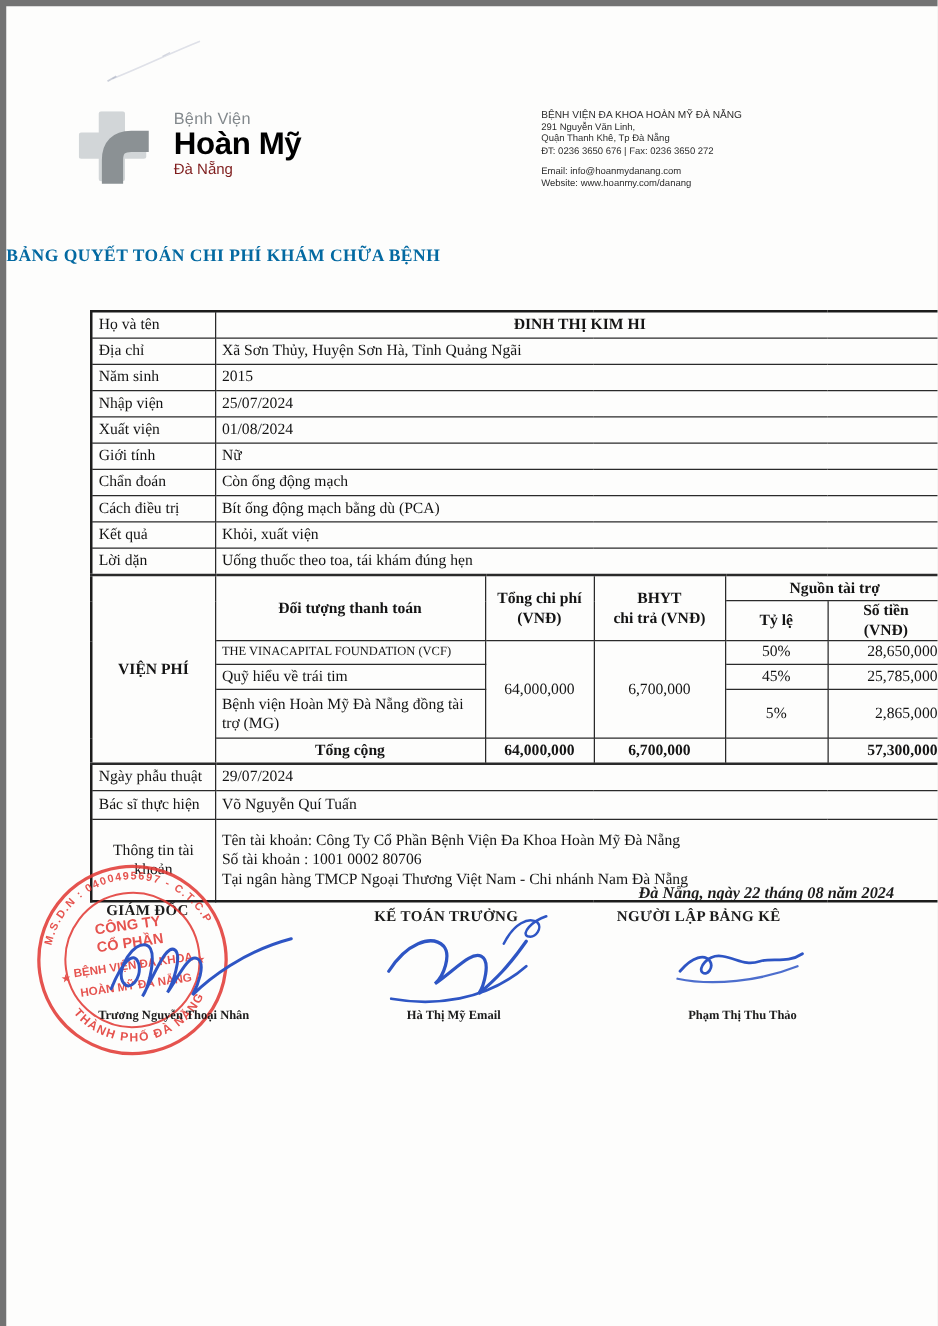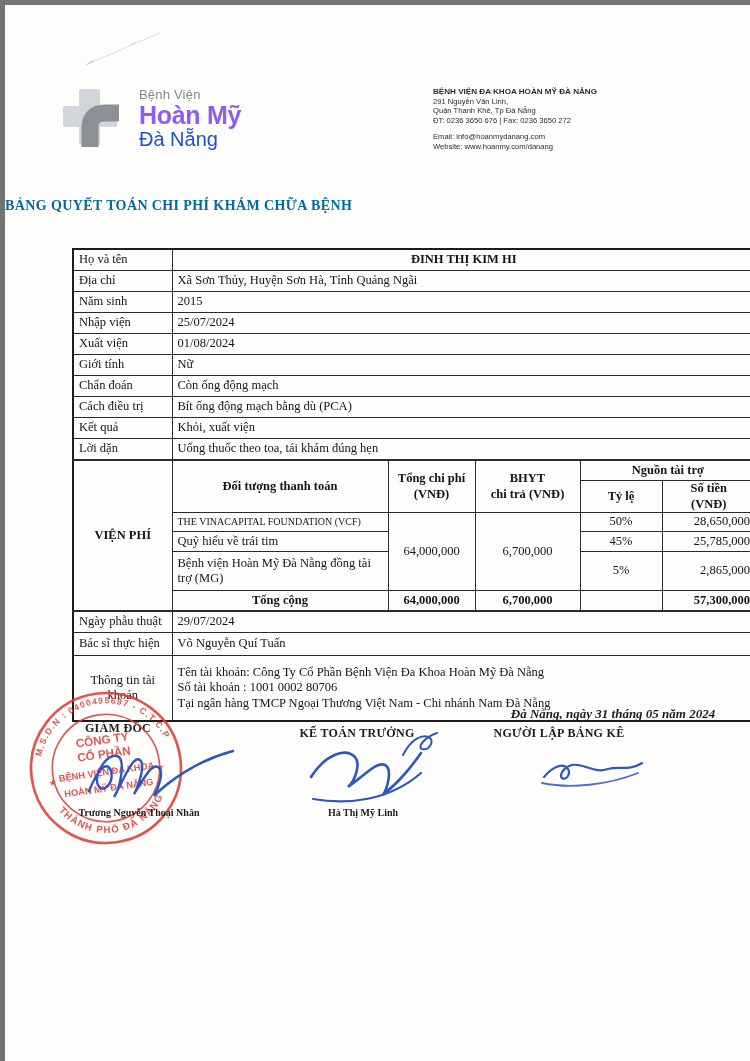--- a/index.html
+++ b/index.html
@@ -6,28 +6,28 @@
   .page{
     position:relative;width:748px;height:1059px;margin:0;
     background:#fdfdfc;border:5px solid #737373;overflow:hidden;
     font-family:"Liberation Serif","DejaVu Serif",serif;color:#1c1c1c;
   }
   
   .logo-wrap{position:absolute;left:58px;top:82px;width:300px;height:74px;}
   .logo-icon{position:absolute;left:0;top:2px;width:70px;height:70px;}
   .logo-text{position:absolute;left:76px;top:0;font-family:"Liberation Sans","DejaVu Sans",sans-serif;}
   .logo-sub1{font-size:13px;color:#82888c;letter-spacing:.2px;}
-  .logo-main{font-size:25px;font-weight:bold;color:#8b5cf6;letter-spacing:-.3px;line-height:26px;}
-  .logo-sub2{font-size:20px;color:#1d4ed8;}
+  .logo-main{font-size:25px;font-weight:bold;color:#000000;letter-spacing:-.3px;line-height:26px;}
+  .logo-sub2{font-size:12px;color:#7f1d1d;}
   .clinic-info{
     position:absolute;left:428px;top:82px;width:290px;
     font-family:"Liberation Sans","DejaVu Sans",sans-serif;font-size:7.6px;
     color:#2c2c2c;line-height:9.6px;
   }
-  .clinic-name{font-weight:bold;font-size:8.1px;}
+  .clinic-name{font-weight:normal;font-size:8.1px;}
   .clinic-gap{height:7px;}
   
   .doc-title{
     position:absolute;left:0;top:193px;width:100%;
     font-size:14px;font-weight:bold;letter-spacing:.4px;color:#0369a1;
   }
   
   table.main{
     position:absolute;left:33px;top:243px;width:683px;
     border-collapse:collapse;table-layout:fixed;
@@ -220,21 +220,21 @@
         <td class="center">Thông tin tài khoản</td>
         <td colspan="5">
           <div>Tên tài khoản: Công Ty Cổ Phần Bệnh Viện Đa Khoa Hoàn Mỹ Đà Nẵng</div>
           <div>Số tài khoản : 1001 0002 80706</div>
           <div>Tại ngân hàng TMCP Ngoại Thương Việt Nam - Chi nhánh Nam Đà Nẵng</div>
         </td>
       </tr>
     </tbody>
   </table>
 
-  <div class="place-date">Đà Nẵng, ngày 31 tháng 05 năm 2024</div>
+  <div class="place-date">Đà Nẵng, ngày 22 tháng 08 năm 2024</div>
 
   <div class="sig-title t-director">GIÁM ĐỐC</div>
   <div class="sig-title t-accountant">KẾ TOÁN TRƯỞNG</div>
   <div class="sig-title t-preparer">NGƯỜI LẬP BẢNG KÊ</div>
 
   <svg class="stamp-svg" viewBox="0 0 160 160">
     <g fill="none" stroke="#e23a35">
       <circle cx="80" cy="80" r="74" stroke-width="2.6"></circle>
       <circle cx="80" cy="80" r="53" stroke-width="1.6"></circle>
     </g>
@@ -265,15 +265,16 @@
     <path d="M 8,48 C 22,26 42,18 52,28 C 58,35 52,52 45,58 C 62,46 74,32 82,36 C 90,40 84,60 80,66 C 94,54 104,44 118,24" stroke="#2e55c4" stroke-width="2.6" fill="none" stroke-linecap="round"></path>
     <path d="M 10,70 C 44,76 86,72 118,44" stroke="#2e55c4" stroke-width="2.2" fill="none" stroke-linecap="round"></path>
     <path d="M 100,26 C 108,10 120,4 127,9 C 131,13 126,22 119,20 C 114,18 122,8 134,4" stroke="#2e55c4" stroke-width="2" fill="none" stroke-linecap="round"></path>
   </svg>
   <svg class="sig-ink ink3" width="130" height="42" viewBox="0 0 130 42">
     <path d="M 6,26 C 16,14 26,12 30,18 C 33,23 28,30 24,27 C 20,24 28,12 40,14 C 52,16 58,22 70,18 C 80,15 92,20 104,12" stroke="#2e55c4" stroke-width="2.2" fill="none" stroke-linecap="round"></path>
     <path d="M 4,32 C 32,38 70,34 100,22" stroke="#2e55c4" stroke-width="1.8" fill="none" stroke-linecap="round" opacity=".85"></path>
   </svg>
 
   <div class="sig-name n-director">Trương Nguyễn Thoại Nhân</div>
-  <div class="sig-name n-accountant">Hà Thị Mỹ Linh</div>
+  <div class="sig-name n-accountant">Hà Thị Mỹ Email</div>
+  <div class="sig-name n-preparer">Phạm Thị Thu Thảo</div>
 
 </div>
 
 </body></html>

